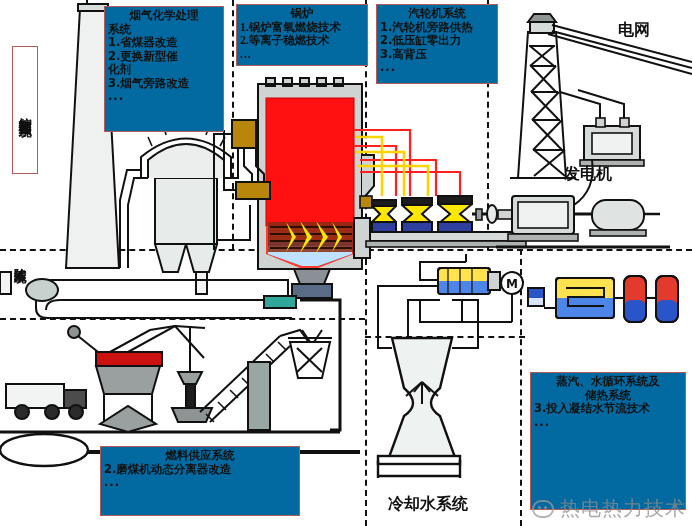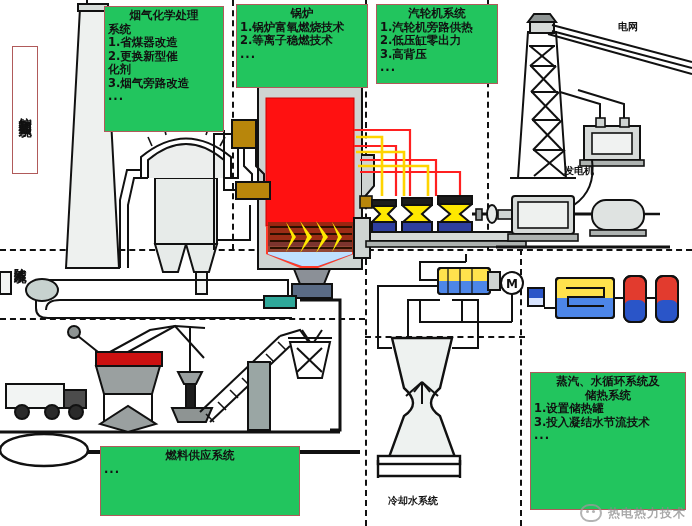--- a/index.html
+++ b/index.html
@@ -1,46 +1,46 @@
 <!DOCTYPE html>
 <html><head>
 <meta charset="utf-8">
 <style>
   html,body{margin:0;padding:0;background:#fff;}
   body{width:692px;height:526px;font-family:"DejaVu Sans","Liberation Sans",sans-serif;}
   #stage{position:relative;width:692px;height:526px;overflow:hidden;background:#ffffff;}
 
   
   .annbox{
-    position:absolute;border:1.5px solid #b05a5a;background:#22c55e;
+    position:absolute;border:1.5px solid #b05a5a;background:#0369a1;
     box-sizing:border-box;padding:2px 3px;color:#111;
     font-size:11.5px;line-height:1.18;font-weight:700;
     font-family:"DejaVu Sans","Liberation Sans",sans-serif;
   }
   .annbox .ttl{display:block;text-align:center;font-weight:700;}
   .annbox .li{display:block;white-space:nowrap;}
   .annbox .dots{display:block;letter-spacing:1px;}
   .vbox{
     position:absolute;border:1.5px solid #b05a5a;background:#fff;box-sizing:border-box;
     writing-mode:vertical-rl;text-orientation:upright;
     font-size:13px;font-weight:700;line-height:1.05;color:#111;
     display:flex;align-items:center;justify-content:center;letter-spacing:1px;
   }
   .vlabel{
     position:absolute;writing-mode:vertical-rl;text-orientation:upright;
     font-size:12.5px;font-weight:700;color:#111;line-height:1.05;letter-spacing:1px;
   }
-  .plabel{position:absolute;font-size:10px;font-weight:700;color:#111;white-space:nowrap;text-align:right;}
+  .plabel{position:absolute;font-size:16px;font-weight:700;color:#111;white-space:nowrap;text-align:right;}
 
   
   .dashdotH{position:absolute;height:0;border-top:2px dashed #111;}
   .dashdotV{position:absolute;width:0;border-left:2px dashed #111;}
 
   .wm{position:absolute;right:6px;bottom:4px;display:flex;align-items:center;gap:6px;
-      color:#8c8c8c;font-size:12px;font-weight:700;opacity:.75;letter-spacing:1px;}
+      color:#8c8c8c;font-size:20px;font-weight:400;opacity:.75;letter-spacing:1px;}
   .wm .ic{width:18px;height:14px;border:2px solid #9a9a9a;border-radius:50%/60%;position:relative;}
   .wm .ic:after{content:"";position:absolute;left:4px;top:4px;width:3px;height:3px;background:#9a9a9a;border-radius:50%;
       box-shadow:6px 0 0 #9a9a9a;}
   svg{position:absolute;left:0;top:0;overflow:visible;}
 </style>
 </head>
 <body>
 
 <div id="stage">
 
@@ -362,44 +362,44 @@
   <div class="annbox" style="left:104px;top:6px;width:120px;height:126px;">
     <span class="ttl">烟气化学处理</span>
     <span class="li">系统</span>
     <span class="li">1.省煤器改造</span>
     <span class="li">2.更换新型催</span>
     <span class="li">化剂</span>
     <span class="li">3.烟气旁路改造</span>
     <span class="dots">...</span>
   </div>
 
-  <div class="annbox" style="left:236px;top:4px;width:132px;height:84px;">
+  <div class="annbox" style="left:236px;top:4px;width:132px;height:62px;font-family:Liberation Serif, serif;">
     <span class="ttl">锅炉</span>
     <span class="li">1.锅炉富氧燃烧技术</span>
     <span class="li">2.等离子稳燃技术</span>
     <span class="dots">...</span>
   </div>
 
   <div class="annbox" style="left:376px;top:4px;width:122px;height:80px;">
     <span class="ttl">汽轮机系统</span>
     <span class="li">1.汽轮机旁路供热</span>
     <span class="li">2.低压缸零出力</span>
     <span class="li">3.高背压</span>
     <span class="dots">...</span>
   </div>
 
   <div class="annbox" style="left:100px;top:446px;width:200px;height:70px;">
     <span class="ttl">燃料供应系统</span>
+    <span class="li">2.磨煤机动态分离器改造</span>
     <span class="dots">...</span>
   </div>
 
   <div class="annbox" style="left:530px;top:372px;width:156px;height:138px;">
     <span class="ttl">蒸汽、水循环系统及</span>
     <span class="ttl">储热系统</span>
-    <span class="li">1.设置储热罐</span>
     <span class="li">3.投入凝结水节流技术</span>
     <span class="dots">...</span>
   </div>
 
   <div class="vlabel" style="left:14px;top:258px;">
     <span>除渣系统</span>
   </div>
 
   <div class="plabel" style="left:618px;top:20px;">
     <span>电网</span>

